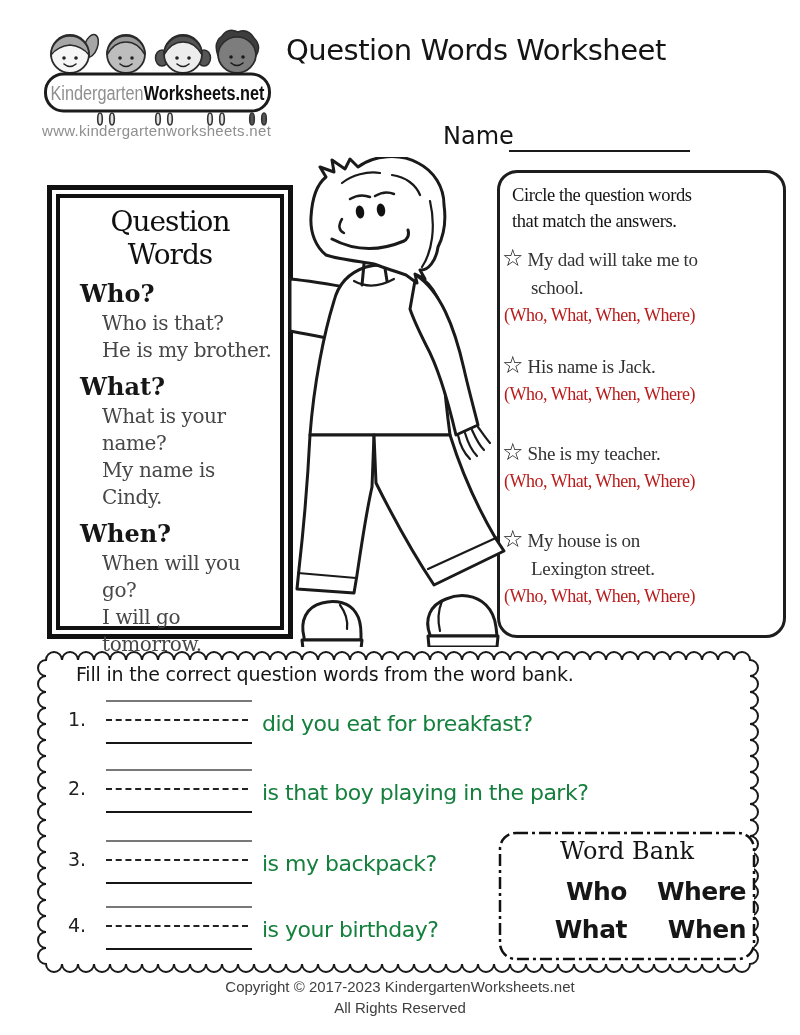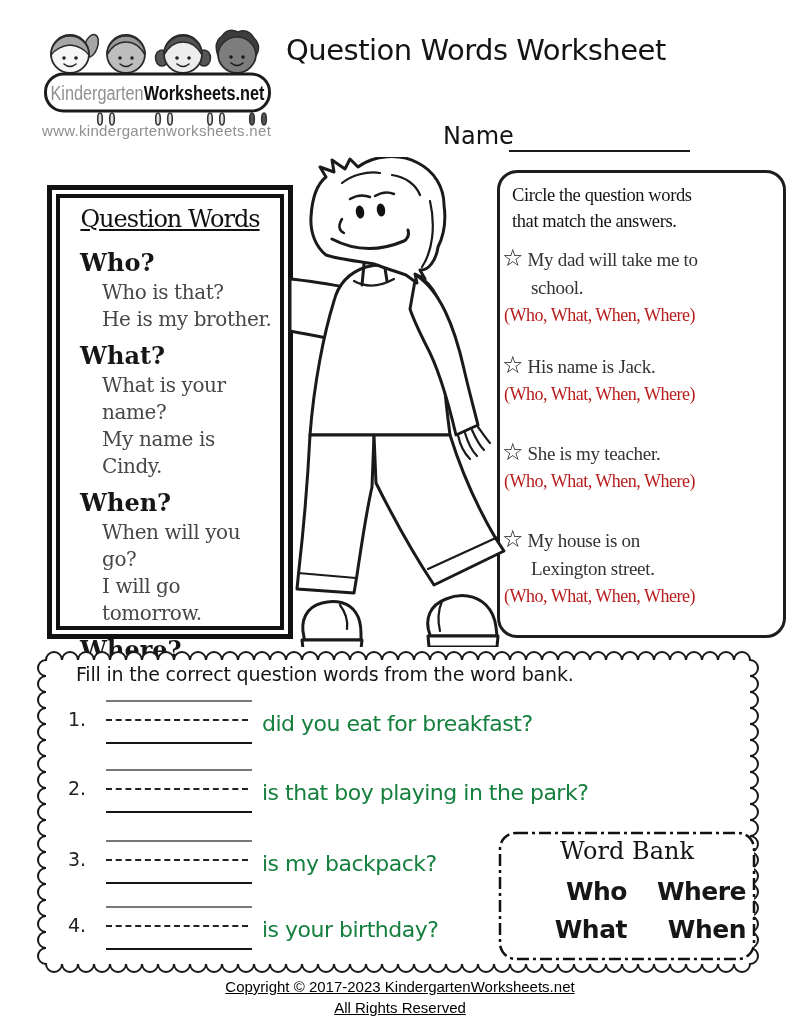--- a/index.html
+++ b/index.html
@@ -13,21 +13,21 @@
   .title{position:absolute;left:286px;top:33px;font-size:29px;letter-spacing:-.5px;color:#141414;}
   .name-label{position:absolute;left:443px;top:122px;font-size:24px;color:#141414;}
   .name-line{position:absolute;left:509px;top:120px;width:181px;height:30px;
              border-bottom:2px solid #1a1a1a;}
 
   
   .qw-box{position:absolute;left:47px;top:185px;width:246px;height:454px;
           border:5px solid #111;box-sizing:border-box;z-index:1;background:#fff;}
   .qw-inner{position:absolute;inset:4px;border:4px solid #111;box-sizing:border-box;
             font-family:"DejaVu Serif",serif;padding:5px 8px;}
-  .qw-title{text-align:center;font-size:24px;letter-spacing:-1px;margin:2px 0 14px;color:#101010;text-decoration:underline;}
+  .qw-title{text-align:center;font-size:28px;letter-spacing:-1px;margin:2px 0 7px;color:#101010;}
   .qw-entry{margin:0 0 7px 12px;}
   .qw-word{font-size:24px;font-weight:600;line-height:32px;color:#161616;}
   .qw-q,.qw-a{font-size:20px;line-height:27px;color:#474747;margin-left:22px;letter-spacing:-.4px;}
 
   
   .ca-box{position:absolute;left:497px;top:170px;width:289px;height:468px;box-sizing:border-box;
           border:3px solid #1d1d1d;border-radius:20px;z-index:1;background:#fff;
           font-family:Liberation Serif, serif;padding:9px 5px 0 4px;}
   .ca-header{font-size:18.5px;line-height:26px;color:#141414;margin-left:8px;letter-spacing:-.4px;}
   .gap-a{margin-top:12px;}.gap-b{margin-top:24px;}.gap-c{margin-top:32px;}.gap-d{margin-top:32px;}
@@ -56,21 +56,21 @@
   .bank{position:absolute;left:462px;top:181px;width:258px;height:130px;}
   .bank-border{position:absolute;inset:0;}
   .bank-title{position:absolute;top:6px;width:100%;text-align:center;
               font-family:"DejaVu Serif",serif;font-size:24px;color:#141414;}
   .bank-words{position:absolute;top:42px;left:10px;right:10px;}
   .bank-row{display:flex;}
   .bank-word{flex:1;text-align:right;font-size:25px;line-height:38px;color:#161616;letter-spacing:-.5px;font-weight:bold;}
 
   
   .footer{position:absolute;left:0;top:976px;width:100%;text-align:center;
-          font:15px "Liberation Sans",sans-serif;color:#000000;line-height:21px;text-decoration:underline;}
+          font:15px "Liberation Sans",sans-serif;color:#404040;line-height:21px;}
 </style>
 </head>
 <body>
 
 <div class="page">
 
   <svg class="logo" viewBox="0 0 235 108" width="235" height="108">
 
     <g>
       <ellipse cx="51" cy="22" rx="6.5" ry="12" transform="rotate(20 51 22)" fill="#a6a6a6" stroke="#2b2b2b" stroke-width="1.5"></ellipse>

